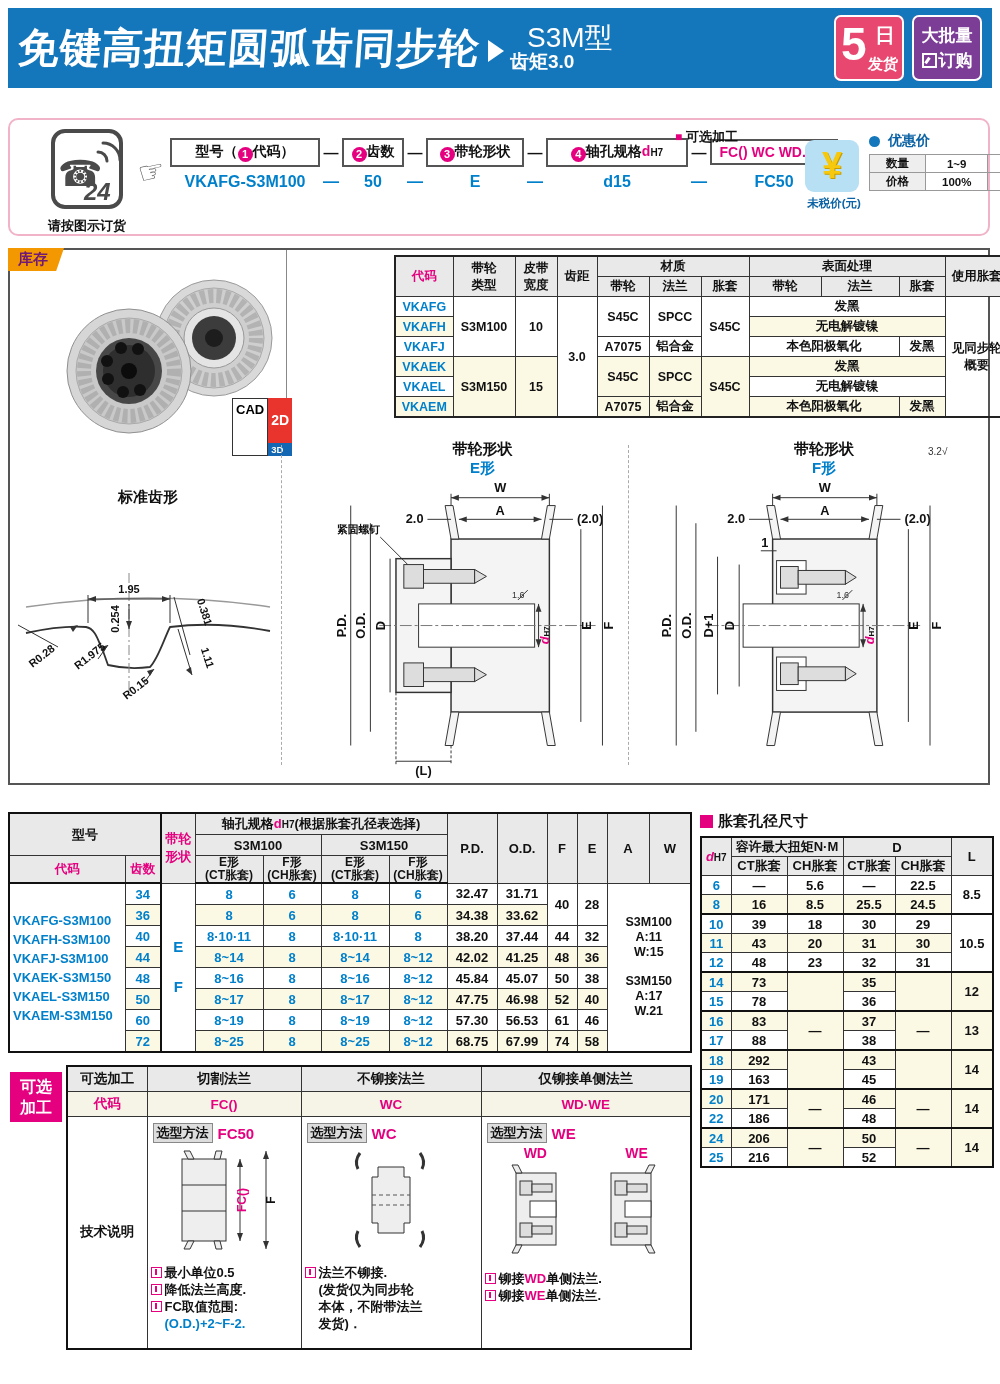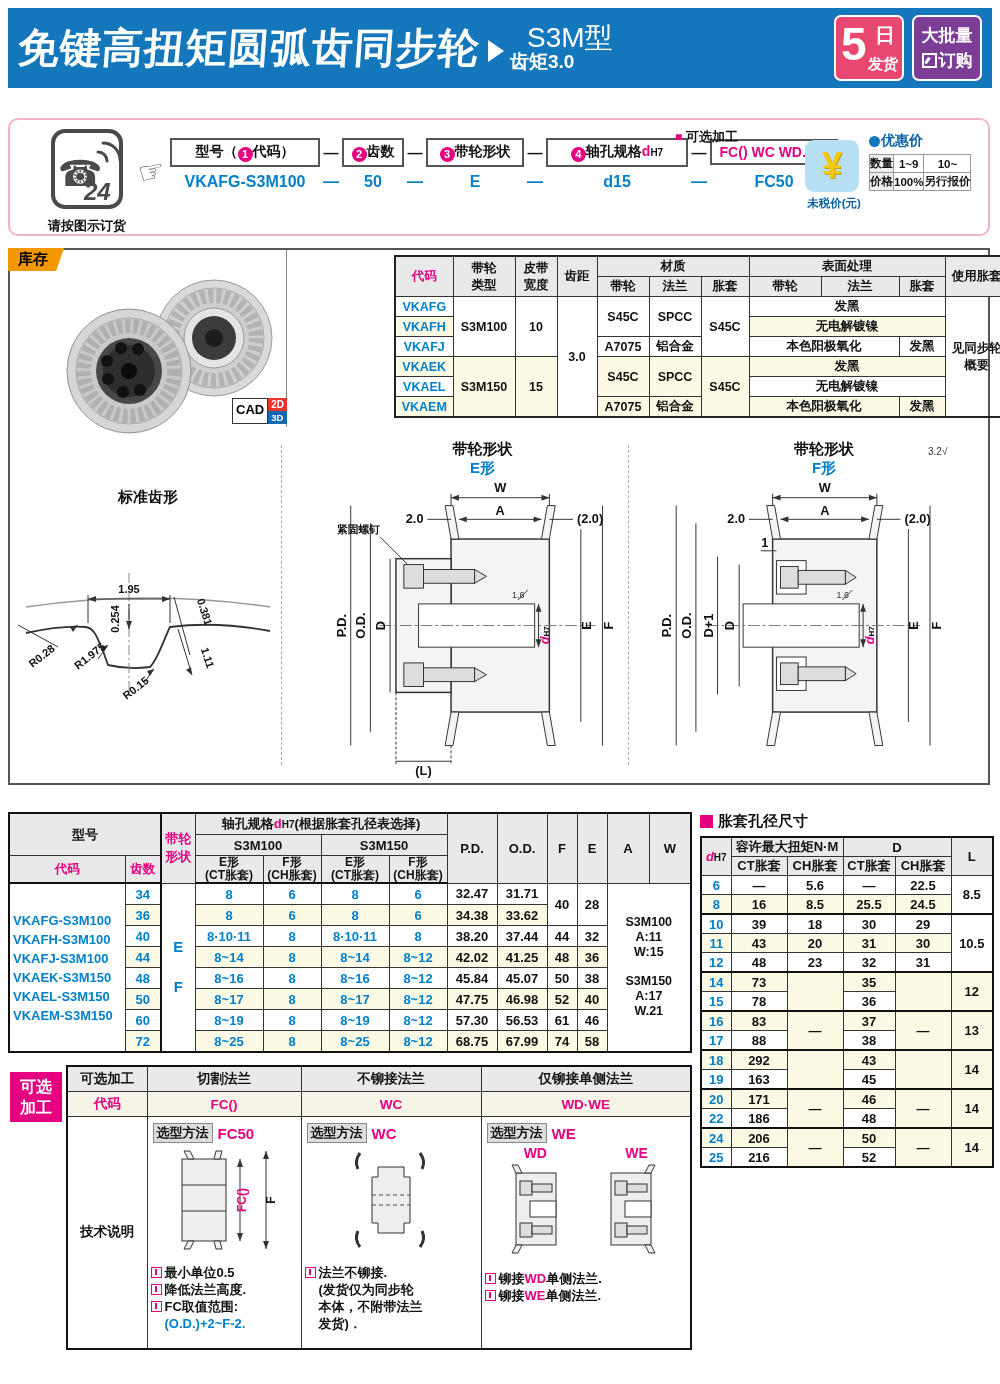--- a/index.html
+++ b/index.html
@@ -46,35 +46,35 @@
   .odash{text-align:center;font-size:15px;font-weight:bold;}
   .h7s{font-size:10px;}
   #example-row{margin-top:6px;color:#0080cb;font-weight:bold;font-size:16px;}
   #example-row div{text-align:center;}
   
   #price-block{left:795px;top:12px;width:185px;}
   #yen-tile{position:absolute;left:0;top:8px;width:54px;height:52px;background:#b8e0f5;border-radius:9px;display:flex;align-items:center;justify-content:center;}
   #yen-tile span{font-size:36px;font-weight:900;color:#f6c90e;text-shadow:1px 1px 0 #c79c00;}
   #yen-caption{position:absolute;left:-6px;top:64px;width:70px;text-align:center;font-size:11.5px;font-weight:bold;color:#0b62a4;}
   #price-right{position:absolute;left:64px;top:0;width:120px;}
-  #price-title{font-size:14px;font-weight:bold;color:#0b62a4;display:flex;align-items:center;gap:1px;}
+  #price-title{font-size:14px;font-weight:bold;color:#0b62a4;display:flex;align-items:center;gap:8px;}
   .dot-icon{width:11px;height:11px;border-radius:50%;background:#1477bb;display:inline-block;}
   #price-table{border-collapse:collapse;margin-top:4px;}
-  #price-table td{border:1px solid #999;font-size:11.5px;font-weight:bold;padding:1px 0;text-align:center;white-space:nowrap;}
+  #price-table td{border:1px solid #999;font-size:11.5px;font-weight:bold;padding:1px 16px;text-align:center;white-space:nowrap;}
   #price-table td:first-child{background:#eee;}
 
   
   #content-box{left:8px;top:248px;width:982px;height:537px;border:2px solid #555;box-sizing:border-box;}
-  #stock-badge{left:-2px;top:-2px;background:#f39800;color:#000000;font-size:15px;font-weight:bold;padding:2px 16px 2px 10px;clip-path:polygon(0 0,100% 0,86% 100%,0 100%);}
+  #stock-badge{left:-2px;top:-2px;background:#f39800;color:#701a75;font-size:15px;font-weight:bold;padding:2px 16px 2px 10px;clip-path:polygon(0 0,100% 0,86% 100%,0 100%);}
   #photo-area{left:14px;top:16px;}
   #divider-top{left:276px;top:0;height:177px;border-left:1.5px solid #888;}
   #cad-badge{left:222px;top:148px;display:flex;align-items:stretch;}
   #cad-badge .cad{border:1.5px solid #333;background:#fff;color:#000;font-size:13px;font-weight:900;padding:3px 3px;}
   #cad-badge .col{display:flex;flex-direction:column;}
-  #cad-badge .d2{background:#e8342c;color:#fff;font-size:10px;font-weight:bold;padding:0 3px;line-height:13px;}
+  #cad-badge .d2{background:#e8342c;color:#fff;font-size:14px;font-weight:bold;padding:16px 3px;line-height:13px;}
   #cad-badge .d3{background:#1467b3;color:#fff;font-size:9.5px;font-weight:bold;padding:0 3px;line-height:13px;}
   
   #stock-table{left:384px;top:5px;}
   #stock-table table{border-collapse:collapse;table-layout:fixed;width:592px;}
   #stock-table td{border:1px solid #333;font-size:12.5px;font-weight:bold;text-align:center;padding:0 1px;height:19px;}
   #stock-table .hd{background:#e9e9e9;}
   #stock-table table{border:2px solid #222;}
   .creambg{background:#fbf8e3;}
   
   .panel-title{font-size:15px;font-weight:bold;text-align:center;}

